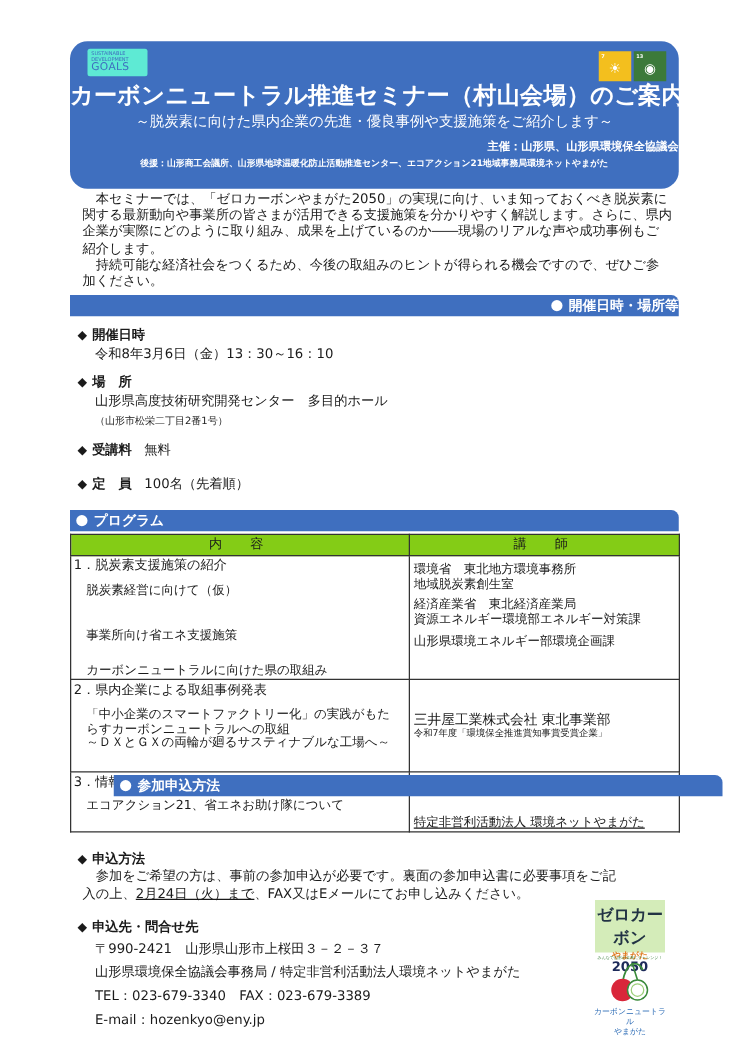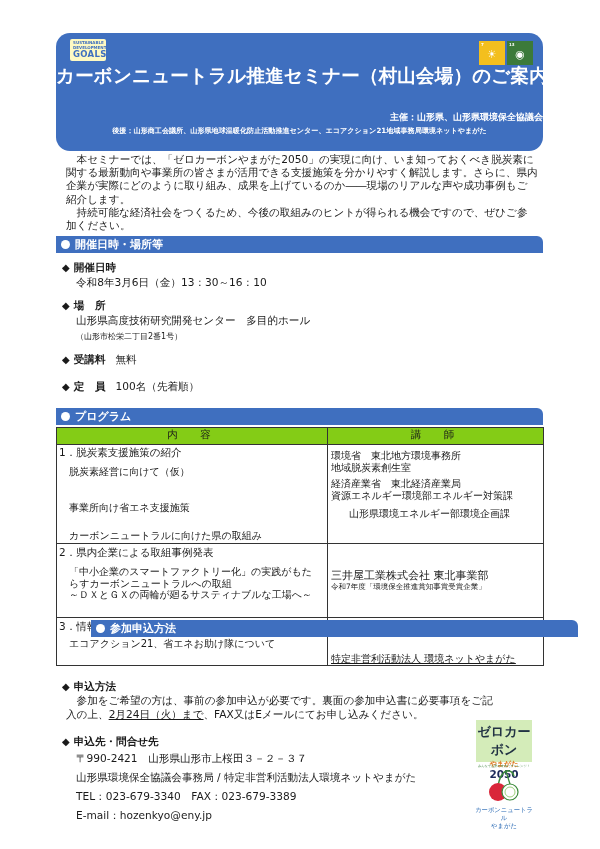--- a/index.html
+++ b/index.html
@@ -2,22 +2,22 @@
 <html><head>
 <meta charset="utf-8">
 <style>
   html, body { margin: 0; padding: 0; background: #ffffff; }
   body { width: 600px; height: 849px; position: relative; overflow: hidden;
          font-family: "DejaVu Sans", "Liberation Sans", sans-serif; color: #1a1a1a; }
   .abs { position: absolute; }
   
   .banner { position: absolute; left: 56px; top: 33px; width: 487px; height: 118px;
             background: #3f6fbf; border-radius: 14px; color: #fff; }
-  .sdg-logo { position: absolute; left: 14px; top: 6px; width: 36px; height: 22px; background: #fef9c3;
-              border-radius: 2px; font-size: 4px; line-height: 4.5px; color: #3f6fbf; font-weight: bold;
+  .sdg-logo { position: absolute; left: 14px; top: 6px; width: 48px; height: 22px; background: #5eead4;
+              border-radius: 2px; font-size: 4px; line-height: 4.5px; color: #3f6fbf; font-weight: normal;
               padding: 2px 3px; box-sizing: border-box; }
   .sdg-logo .goals { font-size: 8.5px; line-height: 9px; letter-spacing: 0.3px; }
   .sdg-goals { position: absolute; right: 10px; top: 8px; display: flex; gap: 2px; }
   .sdg7 { width: 26px; height: 24px; background: #f3bf1e; position: relative; }
   .sdg13 { width: 26px; height: 24px; background: #3c7a3a; position: relative; }
   .sdg-num { position: absolute; left: 2px; top: 1px; font-size: 4px; color: #fff; font-weight: bold; }
   .sdg-sym { position: absolute; left: 0; right: 0; top: 8px; text-align: center; font-size: 11px; color: #fff; line-height: 12px; }
   .banner-title { position: absolute; left: 0; right: 0; top: 30px; text-align: center;
                   font-size: 18.5px; font-weight: bold; letter-spacing: 0.2px; white-space: nowrap; }
   .banner-sub { position: absolute; left: 0; right: 0; top: 57px; text-align: center; font-size: 11.5px; white-space: nowrap; }
@@ -68,30 +68,31 @@
     <div class="sdg7">
       <span class="sdg-num">7</span>
       <div class="sdg-sym">☀</div>
     </div>
     <div class="sdg13">
       <span class="sdg-num">13</span>
       <div class="sdg-sym">◉</div>
     </div>
   </div>
   <div class="banner-title">カーボンニュートラル推進セミナー（村山会場）のご案内</div>
+  <div class="banner-sub">～脱炭素に向けた県内企業の先進・優良事例や支援施策をご紹介します～</div>
   <div class="banner-host">主催：山形県、山形県環境保全協議会</div>
   <div class="banner-support">後援：山形商工会議所、山形県地球温暖化防止活動推進センター、エコアクション21地域事務局環境ネットやまがた</div>
 </div>
 
 <div class="intro">
   <p>本セミナーでは、「ゼロカーボンやまがた2050」の実現に向け、いま知っておくべき脱炭素に関する最新動向や事業所の皆さまが活用できる支援施策を分かりやすく解説します。さらに、県内企業が実際にどのように取り組み、成果を上げているのか――現場のリアルな声や成功事例もご紹介します。</p>
   <p>持続可能な経済社会をつくるため、今後の取組みのヒントが得られる機会ですので、ぜひご参加ください。</p>
 </div>
 
-<div class="sec-head" style="top:236px;">
+<div class="sec-head" style="top:236px;text-align:right;">
   <span class="dot"></span><span>開催日時・場所等</span>
 </div>
 
 <div class="item-label" style="top:261px;"><span class="dia">◆</span><span>開催日時</span></div>
 <div class="item-val" style="top:276px;">令和8年3月6日（金）13：30～16：10</div>
 
 <div class="item-label" style="top:299px;"><span class="dia">◆</span><span>場　所</span></div>
 <div class="item-val" style="top:314px;">山形県高度技術研究開発センター　多目的ホール</div>
 <div class="item-small" style="top:331px;">（山形市松栄二丁目2番1号）</div>
 
@@ -123,21 +124,21 @@
     </td>
     <td>
       <div class="spk" style="margin-top:5px;">
         <div>環境省　東北地方環境事務所</div>
         <div>地域脱炭素創生室</div>
       </div>
       <div class="spk" style="margin-top:5px;">
         <div>経済産業省　東北経済産業局</div>
         <div>資源エネルギー環境部エネルギー対策課</div>
       </div>
-      <div class="spk" style="margin-top:7px;margin-left:18px;">山形県環境エネルギー部環境企画課</div>
+      <div class="spk" style="margin-top:7px;">山形県環境エネルギー部環境企画課</div>
     </td>
   </tr>
 
   <tr style="height:74px;">
     <td>
       <div class="cat" style="height:15px;line-height:15px;margin-top:1px;">2．県内企業による取組事例発表</div>
       <div class="sub" style="margin-top:6px;line-height:11.5px;">
         <div>「中小企業のスマートファクトリー化」の実践がもた</div>
         <div>らすカーボンニュートラルへの取組</div>
         <div>～ＤＸとＧＸの両輪が廻るサスティナブルな工場へ～</div>

